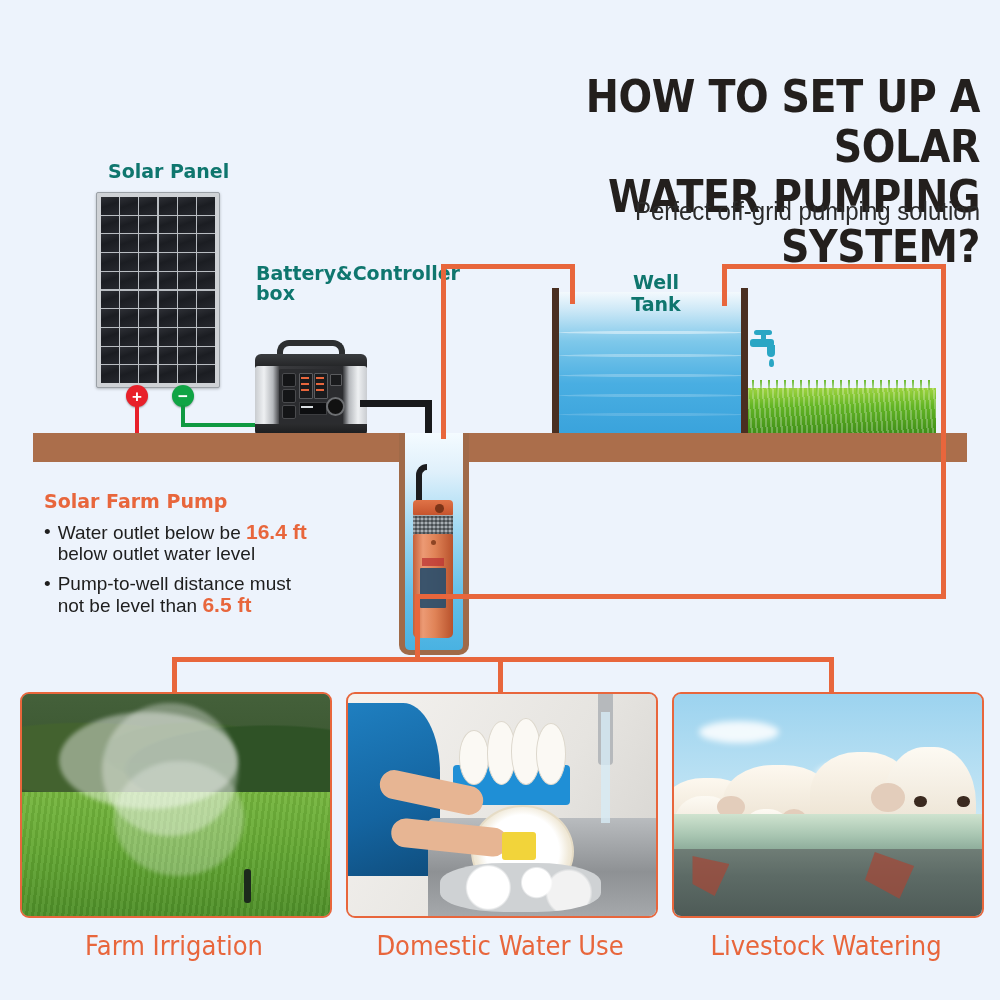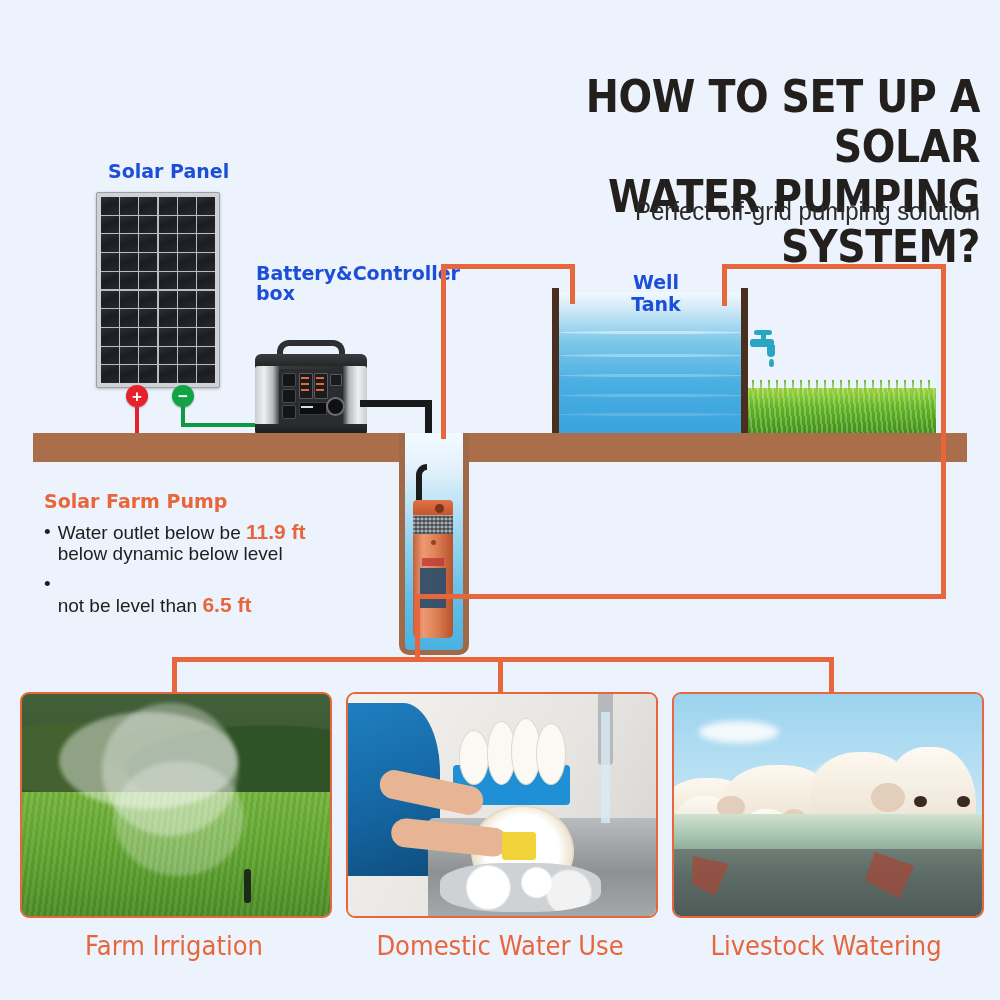--- a/index.html
+++ b/index.html
@@ -26,21 +26,21 @@
   }
   .subtitle{
     position:absolute;left:430px;top:197px;width:550px;
     text-align:right;
     font-size:25px;color:#2b2b2b;
     transform:scaleX(0.96);transform-origin:right top;
   }
 
   
   .olabel{
-    position:absolute;color:#1d4ed8;font-weight:bold;
+    position:absolute;color:#0f766e;font-weight:bold;
     font-family:"DejaVu Sans","Liberation Sans",sans-serif;
   }
   #lbl-solar-panel{left:108px;top:160px;font-size:19px;}
   #lbl-battery{left:256px;top:263px;font-size:19px;width:200px;line-height:20px;}
   #lbl-tank{left:616px;top:271px;font-size:19px;width:80px;line-height:22px;text-align:center;}
 
   
   #solar-panel{left:96px;top:192px;width:124px;height:196px;
     background:#cfd2d6;border:1px solid #9aa0a6;border-radius:2px;
     box-sizing:border-box;padding:4px;
@@ -373,29 +373,29 @@
   <div class="pipe" style="left:172px;top:657px;width:5px;height:37px;"></div>
   <div class="pipe" style="left:498px;top:657px;width:5px;height:37px;"></div>
   <div class="pipe" style="left:829px;top:657px;width:5px;height:37px;"></div>
 
   <div class="abs" id="pump-text">
     <div id="pump-heading">Solar Farm Pump</div>
 
     <div class="bullet-row">
       <span class="bullet-dot">•</span>
       <span>
-        <span>Water outlet below be </span><span class="hl">11.9 ft</span><br>
-        <span>below dynamic below level</span>
+        <span>Water outlet below be </span><span class="hl">16.4 ft</span><br>
+        <span>below outlet water level</span>
       </span>
     </div>
 
     <div class="bullet-row">
       <span class="bullet-dot">•</span>
       <span>
-        <br>
+        <span>Pump-to-well distance must</span><br>
         <span>not be level than </span><span class="hl">6.5 ft</span>
       </span>
     </div>
   </div>
 
   <div class="card" id="card-0">
     <div class="irr-sky">
       <div class="irr-trees"></div>
       <div class="irr-lawn"></div>
       <div class="spray" style="left:12%;top:8%;width:58%;height:44%;opacity:.75;"></div>

